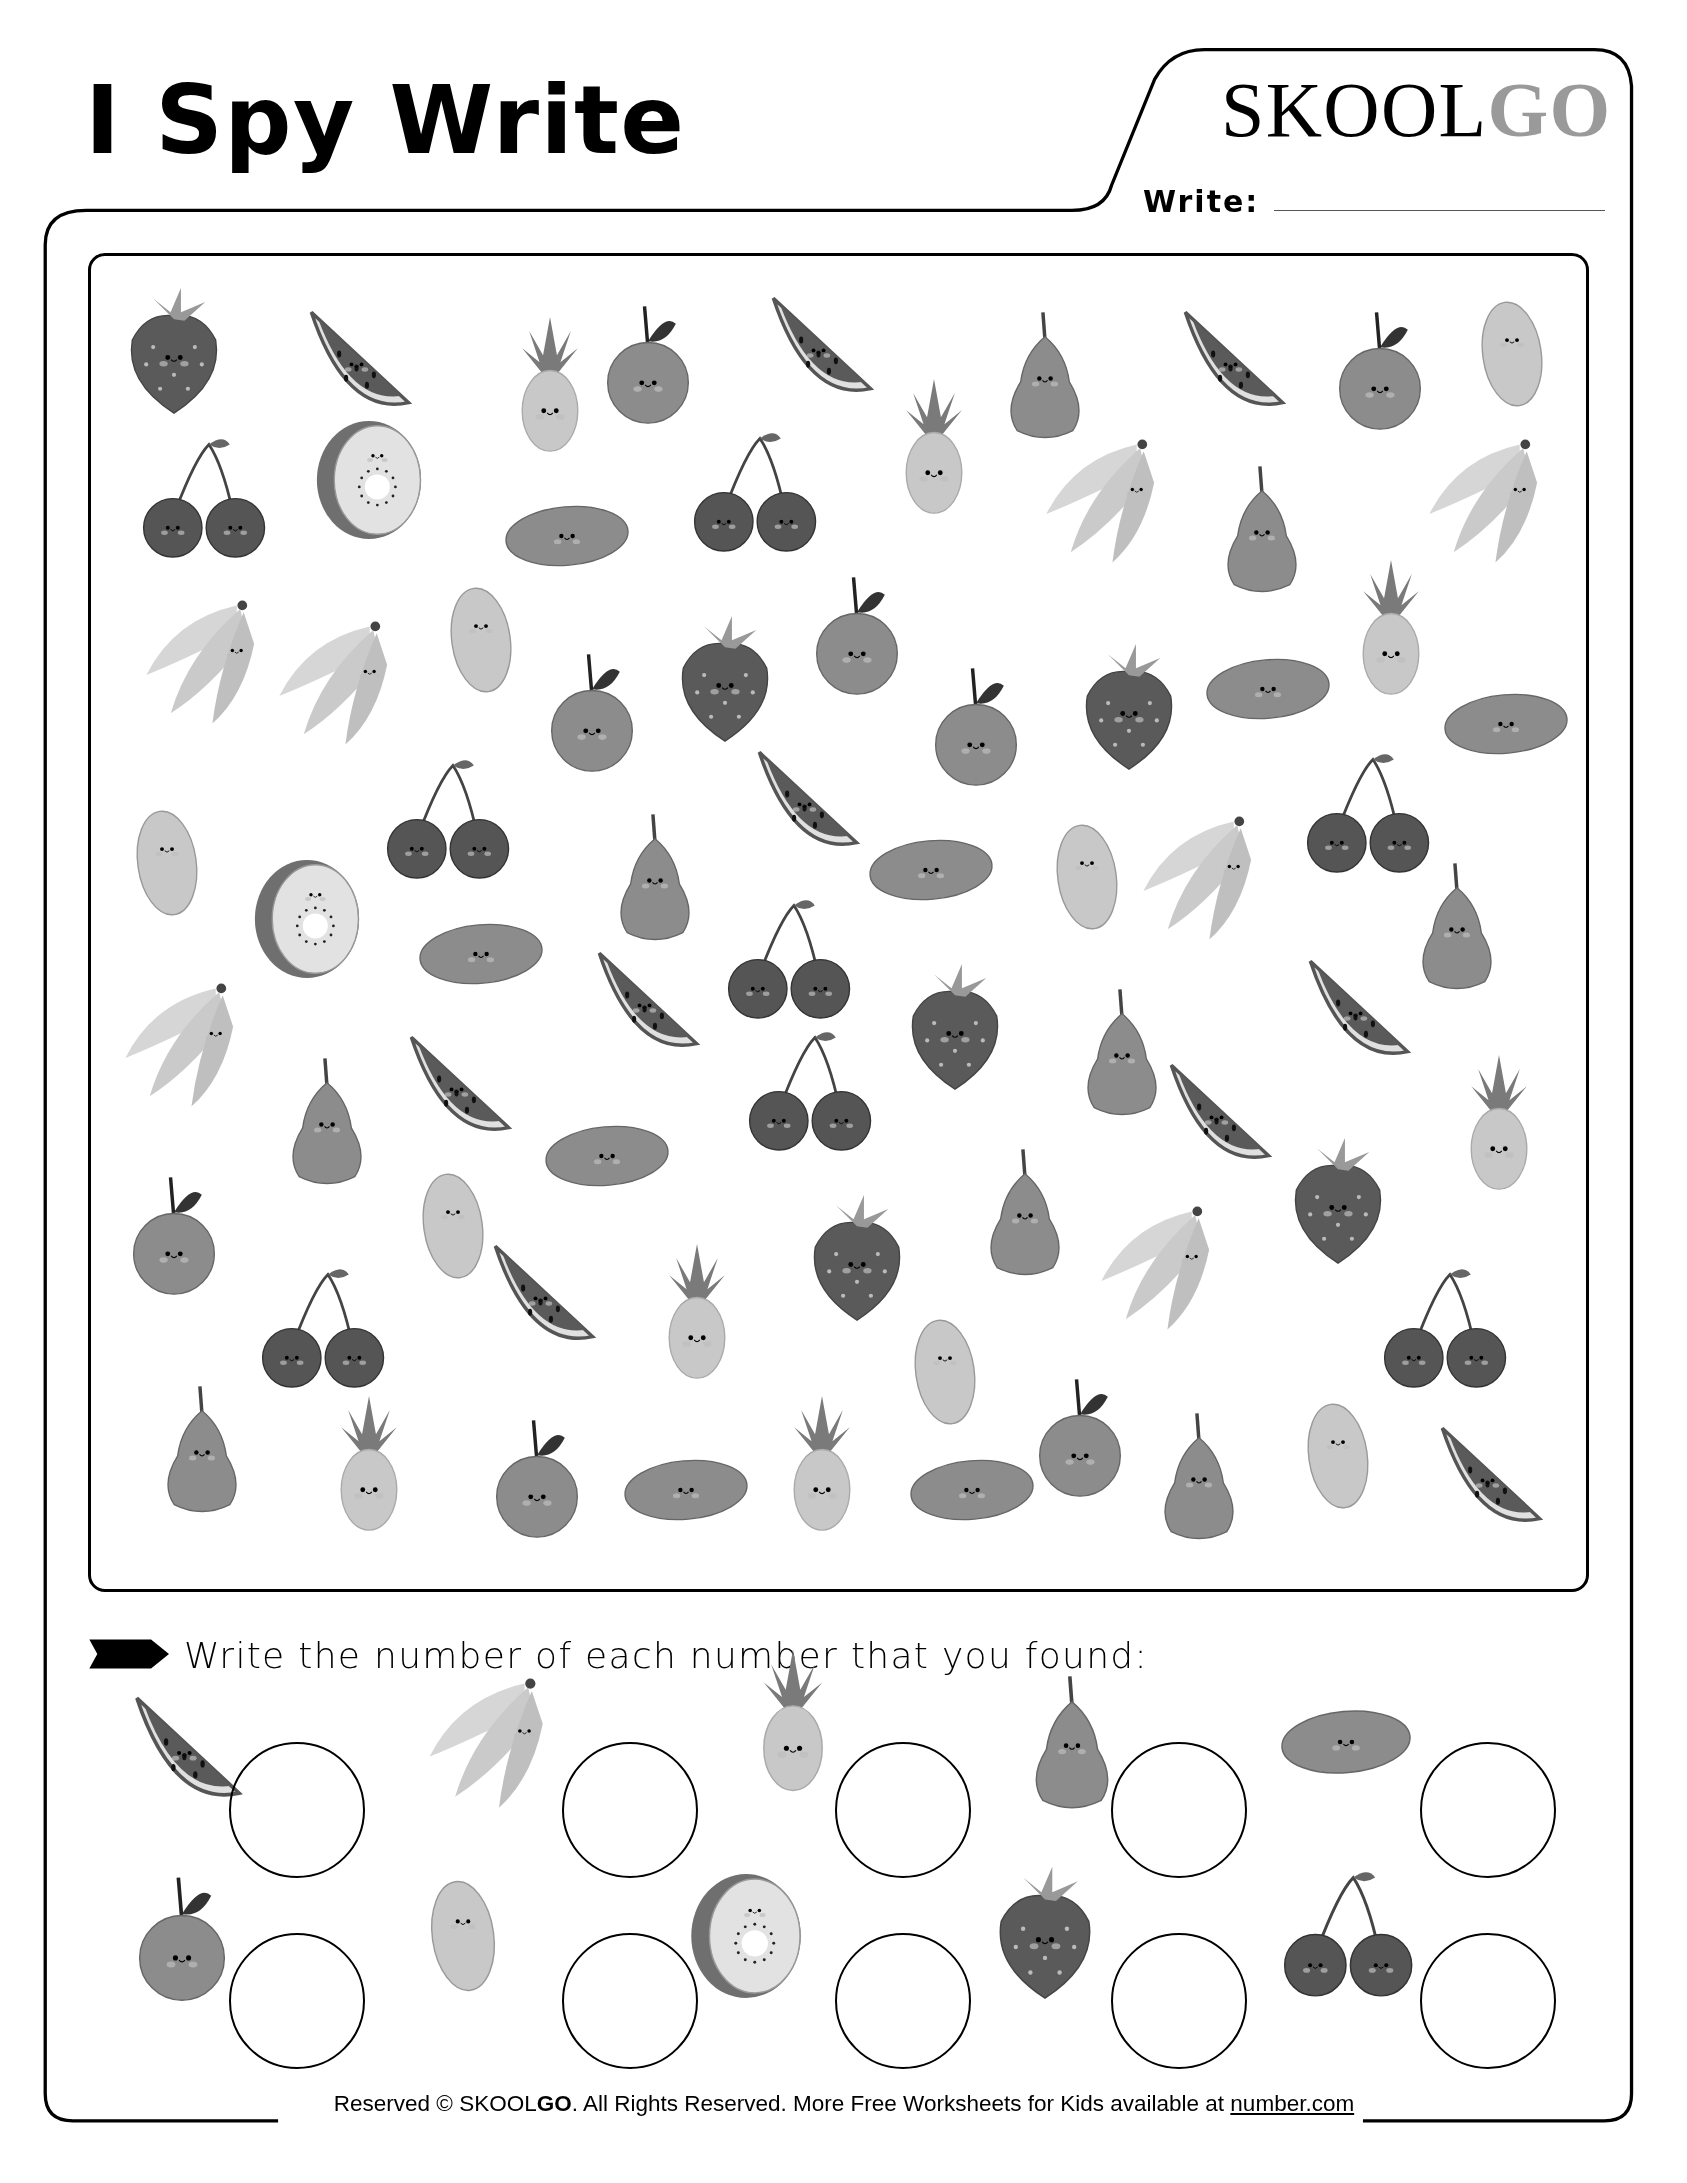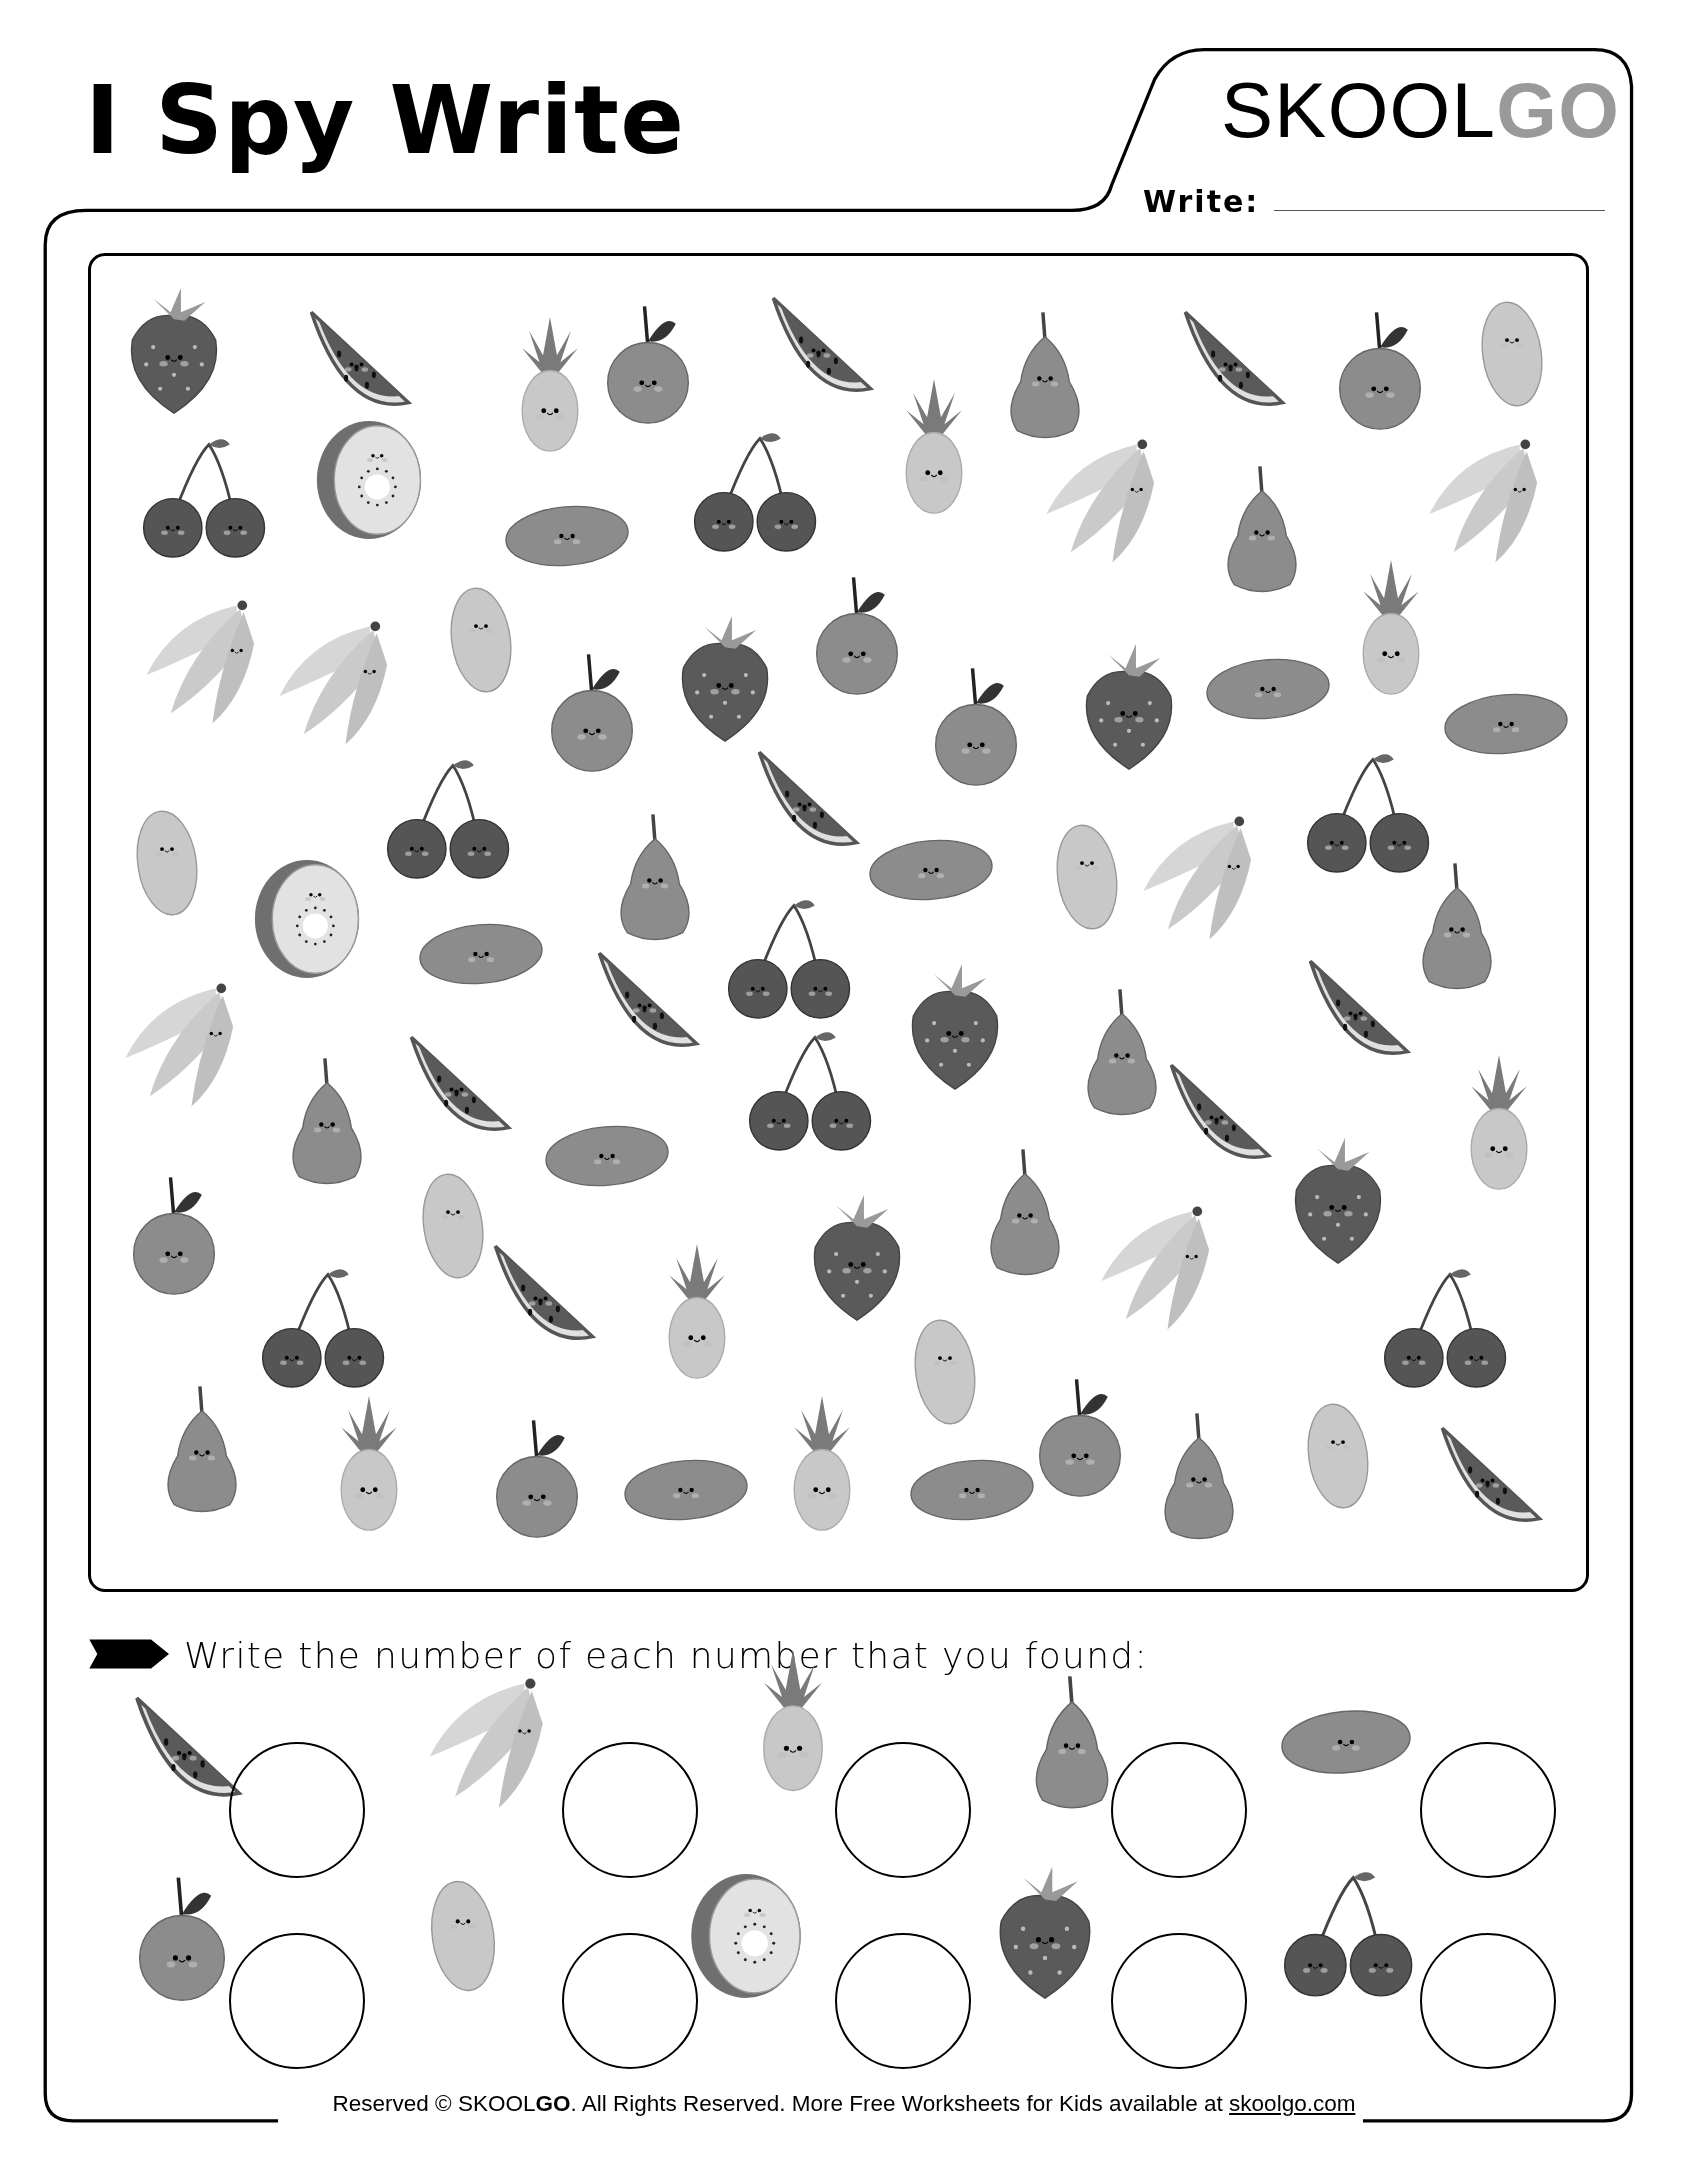--- a/index.html
+++ b/index.html
@@ -2,21 +2,21 @@
 <html style="font-size:10.6px"><head>
 <meta charset="utf-8">
 <style>
   html, body { margin:0; padding:0; background:#fff; }
   body { width:1688px; height:2183px; position:relative; overflow:hidden;
          font-family:"DejaVu Sans", sans-serif; color:#000; }
   .abs { position:absolute; }
   .title { left:85px; top:74px; font-size:94px; font-weight:bold; letter-spacing:1.3px;
            font-family:"DejaVu Sans", sans-serif; line-height:1; }
   .logo { left:1221px; top:71px; font-size:78px; font-weight:300; line-height:1;
-          font-family:Liberation Sans, sans-serif; letter-spacing:1.3px; }
+          font-family:Liberation Serif, serif; letter-spacing:1.3px; }
   .logo .go { color:#9a9a9a; font-weight:bold; }
   .name-label { left:1143px; top:184px; font-size:30px; font-weight:bold; letter-spacing:2px; }
   .name-line { left:1274px; top:210px; width:331px; height:0; border-top:1.3px solid #555; }
   .frame-svg { left:0; top:0; }
   .grid { left:88px; top:253px; width:1501px; height:1339px; border:3.3px solid #000;
           border-radius:17px; box-sizing:border-box; }
   .fruit { position:absolute; transform:translate(-50%,-50%); }
   .instr-icon { left:88px; top:1638px; }
   .instr { left:184px; top:1635px; font-size:36px; font-weight:300; letter-spacing:1.3px; }
   .circle { position:absolute; width:136px; height:136px; border:2.6px solid #000;
@@ -1094,15 +1094,15 @@
   <circle cx="154.88000000000002" cy="154" r="3.0800000000000005" fill="#000"></circle>
   <circle cx="170.72" cy="154" r="3.0800000000000005" fill="#000"></circle>
   <path d="M159.28 156.64 Q162.8 161.04 166.32000000000002 156.64" stroke="#000" stroke-width="1.4080000000000004" fill="none"></path>
   <ellipse cx="149.60000000000002" cy="161.92" rx="5.280000000000001" ry="3.5200000000000005" fill="#bdbdbd" opacity=".7"></ellipse>
   <ellipse cx="176" cy="161.92" rx="5.280000000000001" ry="3.5200000000000005" fill="#bdbdbd" opacity=".7"></ellipse>
       </svg></div>
     <div class="circle" style="left: 1420px; top: 1933px;"></div>
   </div>
 
 <div class="abs footer">
-  <span class="inner"><span>Reserved © SKOOL</span><b>GO</b><span>. All Rights Reserved. More Free Worksheets for Kids available at </span><u>skoolgo.com</u></span>
+  <span class="inner"><span>Reserved © SKOOL</span><b>GO</b><span>. All Rights Reserved. More Free Worksheets for Kids available at </span><u>number.com</u></span>
 </div>
 
 
 </body></html>

